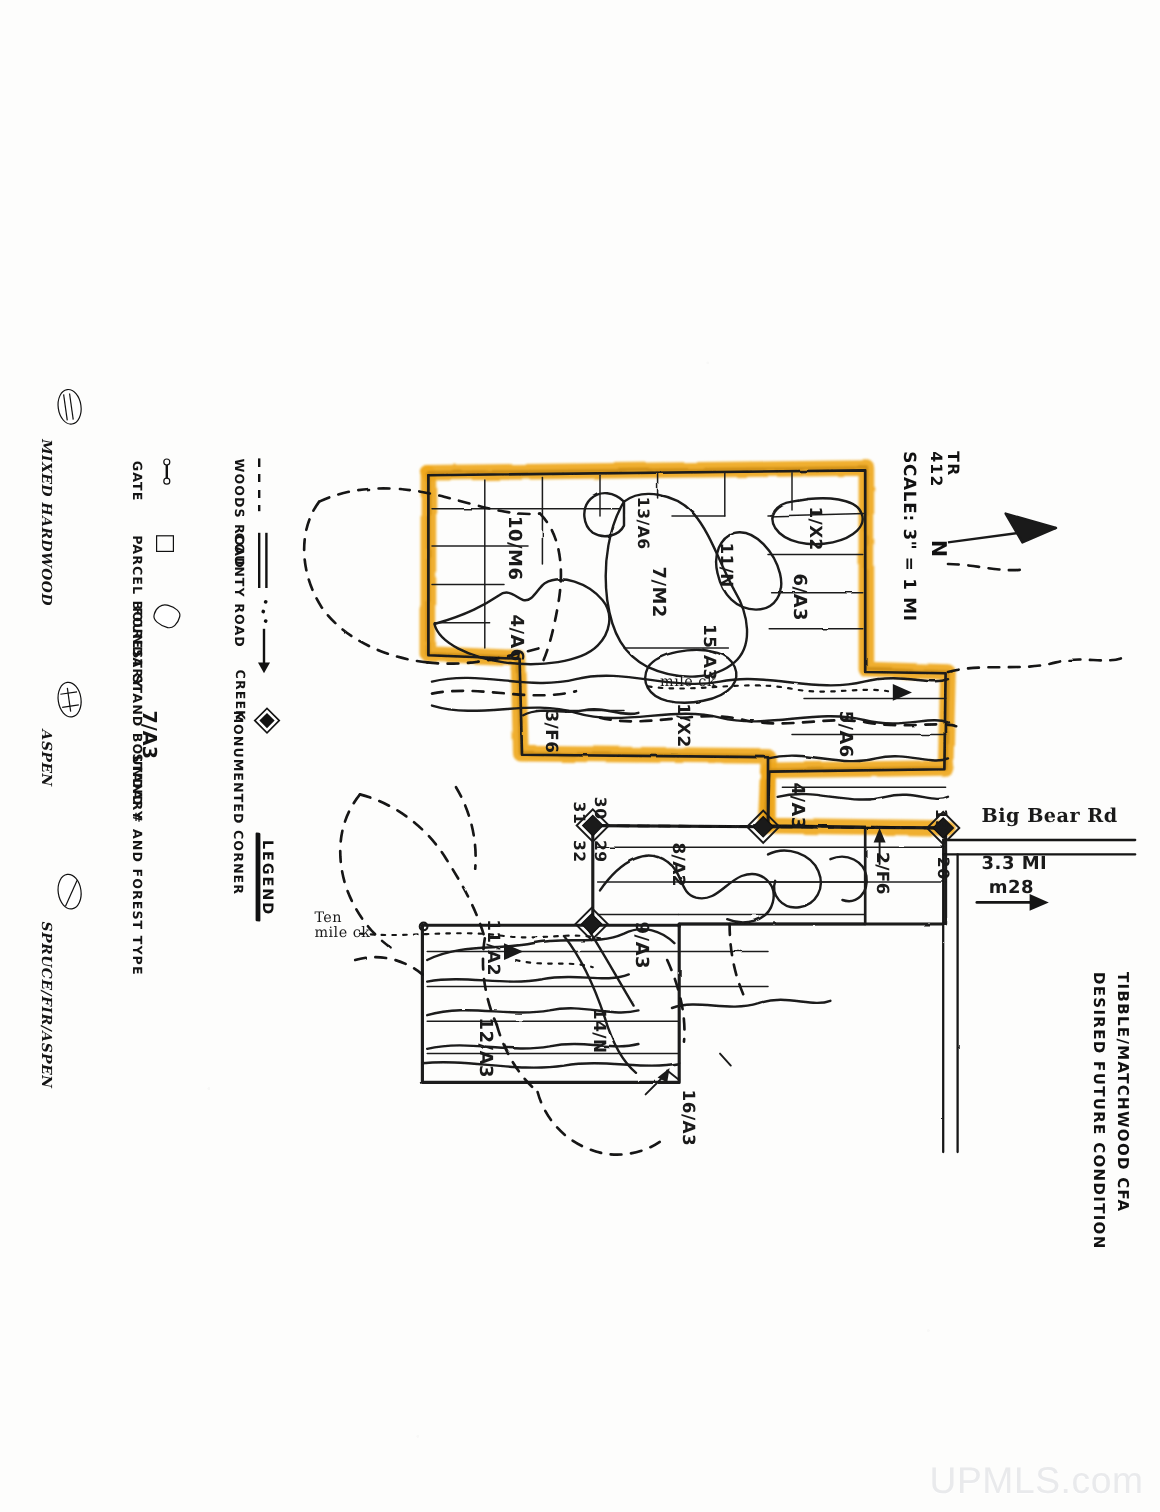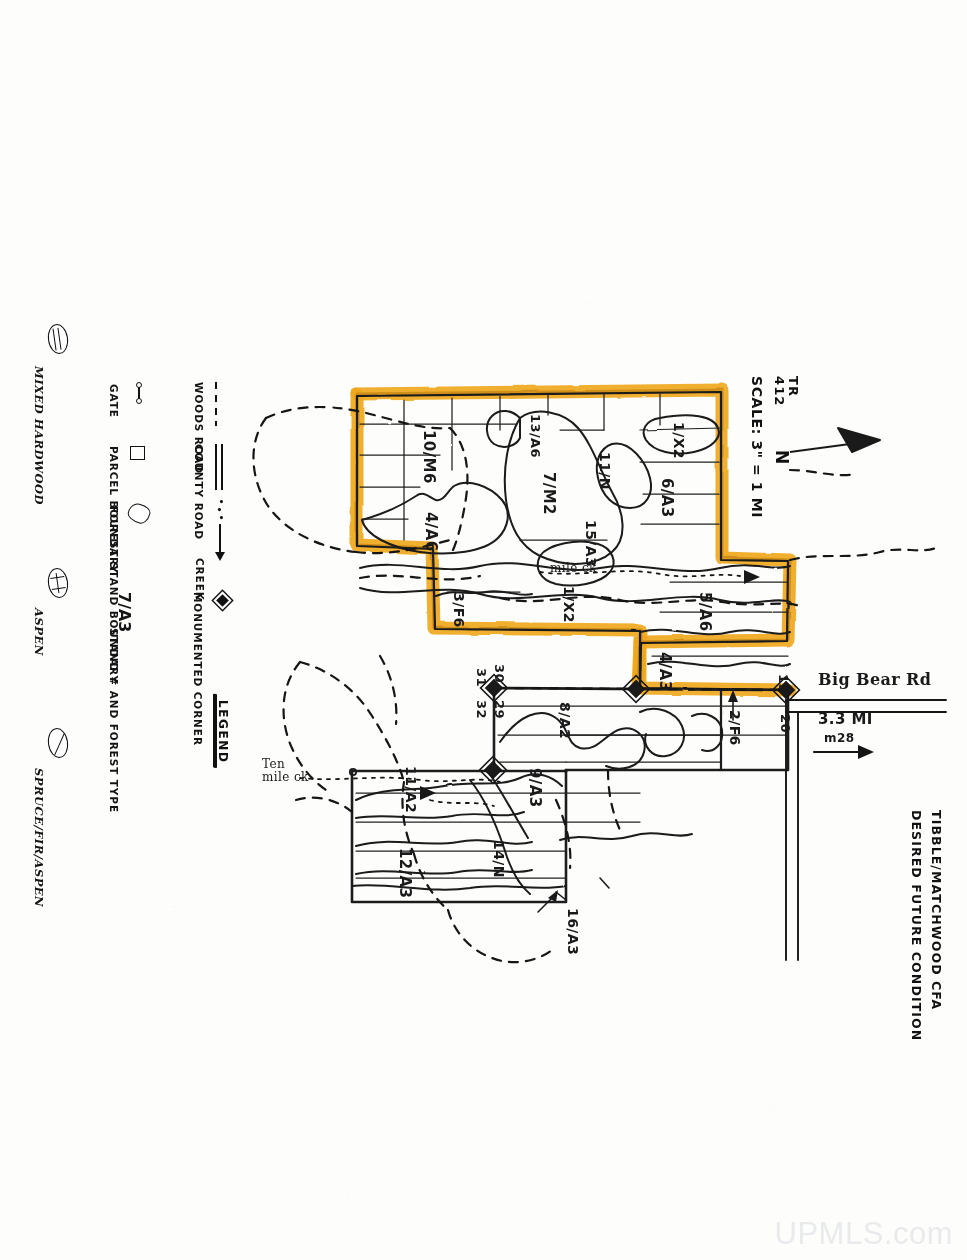--- a/index.html
+++ b/index.html
@@ -391,21 +391,21 @@
   <div class="hand rot90 title-txt" style="left:922px;top:810px;font-size:12.5px;">DESIRED FUTURE CONDITION</div>
 
   <div class="hand rot90 title-txt" style="left:800px;top:376px;font-size:13px;">TR</div>
   <div class="hand rot90 title-txt" style="left:786px;top:376px;font-size:13px;">412</div>
   <div class="hand rot90 title-txt" style="left:764px;top:376px;font-size:14px;letter-spacing:.6px;">SCALE: 3" = 1 MI</div>
   <div class="hand rot90 title-txt" style="left:790px;top:450px;font-size:17px;font-weight:700;">N</div>
 
   <div class="hand" style="left:818px;top:672px;font-size:16px;font-family:'DejaVu Serif',serif;
               font-weight:600;">Big Bear Rd</div>
   <div class="hand" style="left:818px;top:712px;font-size:15px;font-weight:700;">3.3 MI</div>
-  <div class="hand" style="left:824px;top:732px;font-size:12px;font-weight:700;">m28</div>
+  <div class="hand" style="left:824px;top:732px;font-size:15px;font-weight:700;">m28</div>
 
   <div class="hand" style="left:550px;top:562px;font-size:12px;font-family:'DejaVu Serif',serif;">mile ck</div>
   <div class="hand" style="left:262px;top:758px;font-size:12px;font-family:'DejaVu Serif',serif;
               line-height:1.05;width:52px;white-space:normal;">Ten mile ck</div>
 
   <div class="hand rot90" style="left:488px;top:668px;font-size:13px;font-weight:700;">31</div>
   <div class="hand rot90" style="left:488px;top:700px;font-size:13px;font-weight:700;">32</div>
   <div class="hand rot90" style="left:506px;top:664px;font-size:13px;font-weight:700;">30</div>
   <div class="hand rot90" style="left:506px;top:700px;font-size:13px;font-weight:700;">29</div>
   <div class="hand rot90" style="left:790px;top:674px;font-size:13px;font-weight:700;">13</div>

